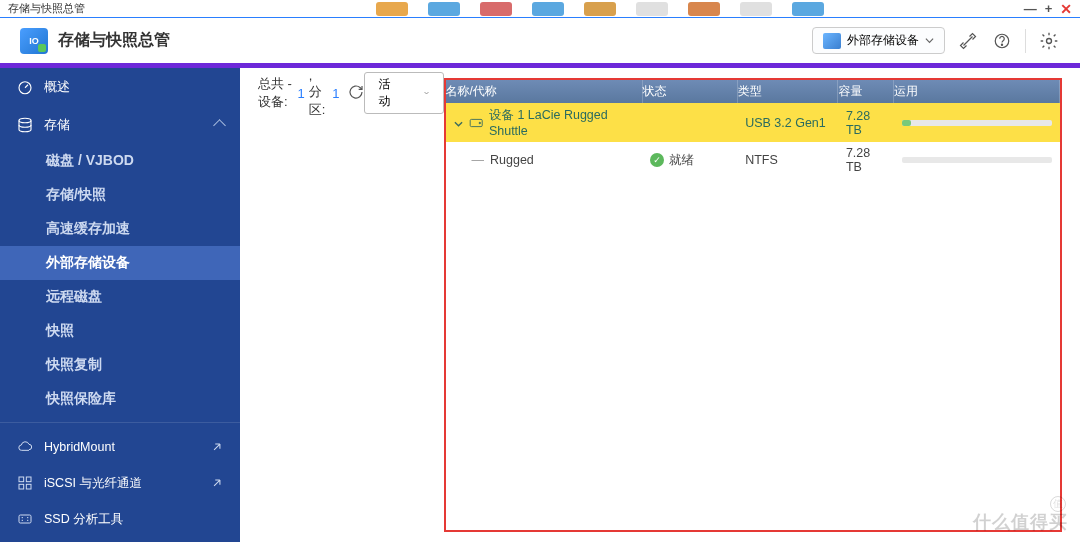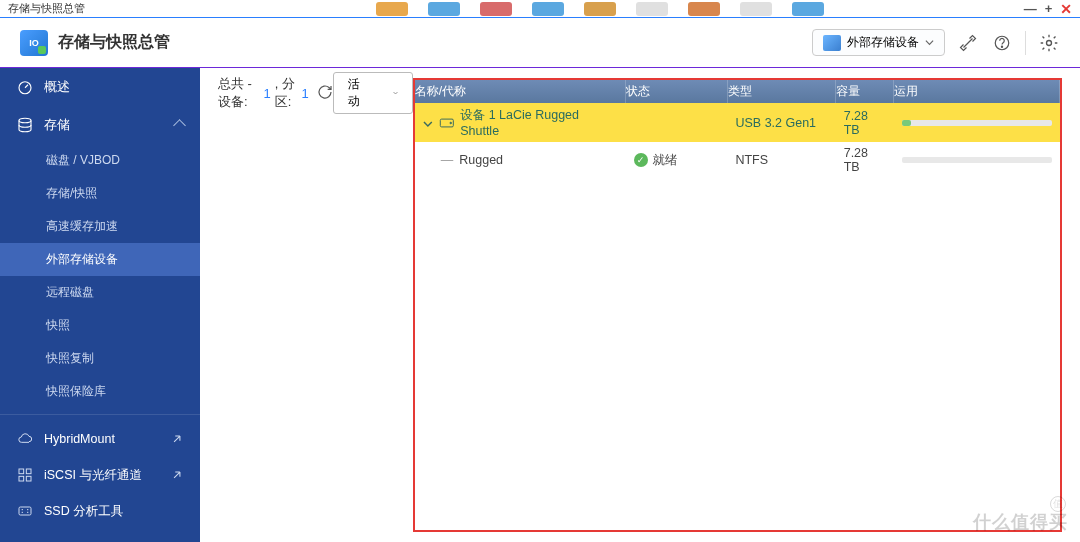--- a/index.html
+++ b/index.html
@@ -7,38 +7,38 @@
     
     .titlebar { height: 18px; background: #fff; border-bottom: 1px solid #2a7fff; display: flex; align-items: center; padding: 0 8px; font-size: 11px; color: #333; justify-content: space-between; }
     .titlebar-controls { display: flex; gap: 8px; font-size: 13px; }
     .tb-min { color: #555; cursor: pointer; font-weight: bold; }
     .tb-max { color: #555; cursor: pointer; font-weight: bold; }
     .tb-close { color: #e53935; cursor: pointer; font-weight: bold; font-size: 14px; }
     
     .taskbar-bg { position: absolute; top: 0; left: 200px; right: 80px; height: 18px; display: flex; gap: 20px; align-items: center; justify-content: center; }
     .tb-icon { width: 32px; height: 14px; border-radius: 3px; }
     
-    .header { height: 50px; display: flex; align-items: center; padding: 0 20px; justify-content: space-between; border-bottom: 1px solid #6d28d9; }
+    .header { height: 50px; display: flex; align-items: center; padding: 0 20px; justify-content: space-between; border-bottom: 5px solid #6d28d9; }
     .header-left { display: flex; align-items: center; gap: 10px; }
     .app-icon { width: 28px; height: 26px; background: linear-gradient(135deg, #4a9eff 0%, #2176d2 100%); border-radius: 4px; display: flex; align-items: center; justify-content: center; color: #fff; font-size: 9px; font-weight: bold; position: relative; }
     .app-icon::after { content: ''; position: absolute; right: 2px; bottom: 2px; width: 8px; height: 8px; background: #5ac85a; border-radius: 2px; }
     .app-title { font-size: 16px; font-weight: bold; color: #333; }
     .header-right { display: flex; align-items: center; gap: 12px; }
     .device-dropdown { display: flex; align-items: center; gap: 6px; padding: 4px 10px; border: 1px solid #ccc; border-radius: 4px; font-size: 12px; cursor: pointer; background: #fcfdfe; }
     .hdd-icon { width: 18px; height: 16px; background: linear-gradient(135deg, #6bb5ff, #3a7fd0); border-radius: 2px; }
     .icon-btn { width: 22px; height: 22px; display: flex; align-items: center; justify-content: center; cursor: pointer; color: #555; }
     .divider { width: 1px; height: 24px; background: #ddd; }
     
     .main { display: flex; height: calc(100% - 68px); }
     
-    .sidebar { width: 200px; background: #224692; color: #fff; font-size: 13px; overflow-y: auto; }
+    .sidebar { width: 240px; background: #224692; color: #fff; font-size: 13px; overflow-y: auto; }
     .nav-section { display: flex; align-items: center; padding: 10px 16px; cursor: pointer; gap: 10px; position: relative; }
     .nav-section.expandable::after { content: ''; position: absolute; right: 16px; width: 8px; height: 8px; border-left: 1.5px solid #a9bde0; border-bottom: 1.5px solid #a9bde0; transform: rotate(135deg); }
     .nav-icon { width: 18px; height: 18px; display: flex; align-items: center; justify-content: center; flex-shrink: 0; }
-    .nav-sub { padding: 8px 16px 8px 46px; cursor: pointer; color: #cdd9f0; font-size: 12px; }
+    .nav-sub { padding: 8px 16px 8px 46px; cursor: pointer; color: #cdd9f0; font-size: 14px; font-weight: bold; }
     .nav-sub.active { background: #3f66b8; color: #fff; }
     .nav-divider { height: 1px; background: rgba(255,255,255,0.12); margin: 6px 0; }
     .nav-ext { display: flex; align-items: center; justify-content: space-between; padding: 9px 16px; cursor: pointer; font-size: 12.5px; }
     .nav-ext-left { display: flex; align-items: center; gap: 10px; }
     .ext-icon { width: 14px; height: 14px; color: #cdd9f0; }
     
     .content { flex: 1; background: #fff; padding: 10px 18px; display: flex; flex-direction: row; }
     .content-header { display: flex; align-items: center; justify-content: space-between; height: 30px; margin-bottom: 4px; }
     .summary { font-size: 13px; color: #333; display: flex; align-items: center; gap: 4px; }
     .summary .blue { color: #2a7fff; }

